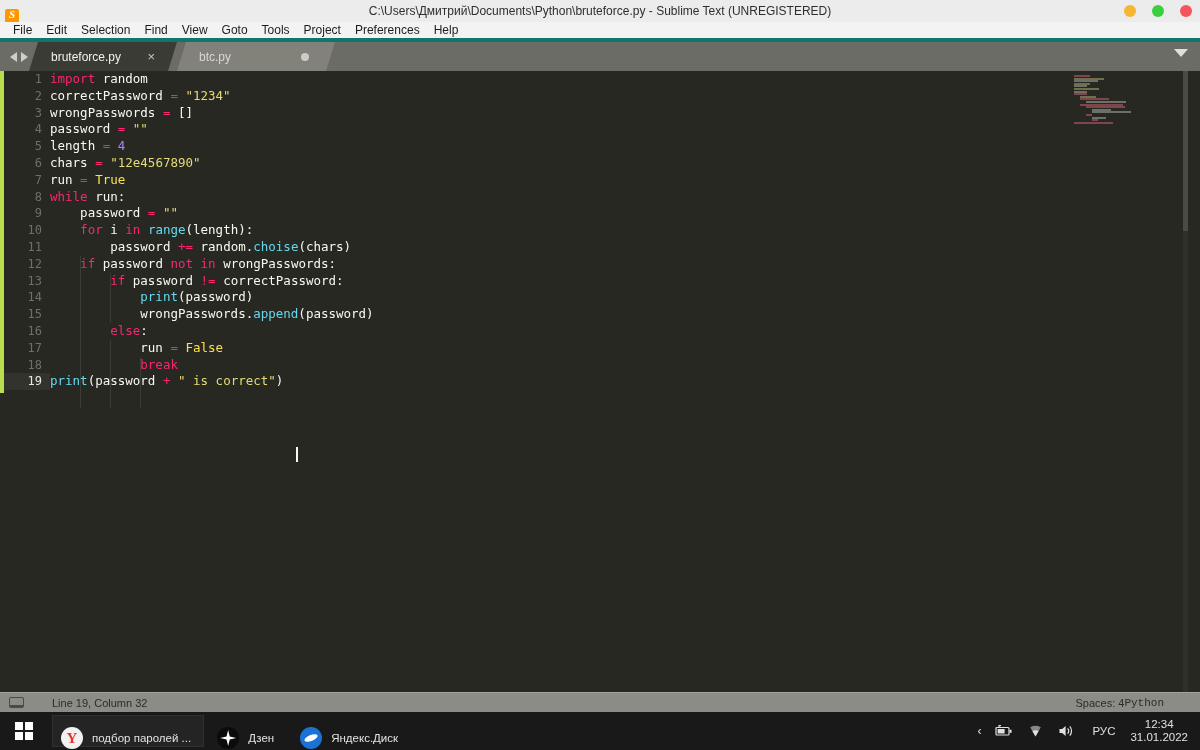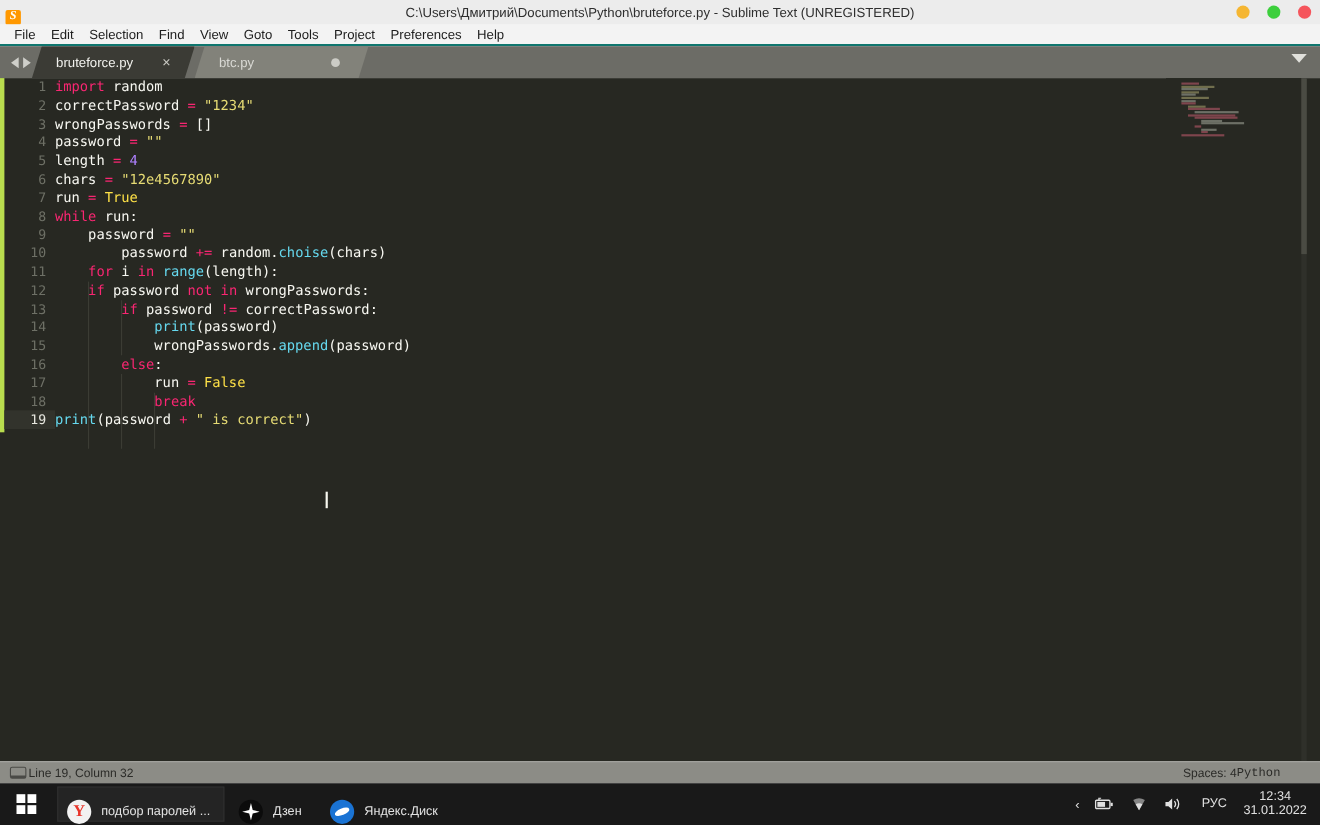--- a/index.html
+++ b/index.html
@@ -58,21 +58,21 @@
     display: flex; align-items: center; gap: 16px;
   }
   .wc { width: 12px; height: 12px; border-radius: 50%; display: block; }
 
   
   #menubar {
     position: absolute;
     left: 0; top: 22px;
     width: 1200px; height: 20px;
     background: #f3f3f3;
-    border-bottom: 2px solid #0f766e;
+    border-bottom: 4px solid #0f766e;
     display: flex;
     align-items: center;
     padding-left: 6px;
   }
   .menu-item {
     font-size: 12px;
     color: #1d1d1d;
     padding: 1px 7px;
     line-height: 16px;
     white-space: nowrap;
@@ -257,21 +257,21 @@
     color: #2b2b28;
   }
   #panel-icon {
     width: 15px; height: 11px;
     margin-left: 9px;
     border: 1.5px solid #4a4a46;
     border-radius: 2px;
     border-bottom-width: 3px;
     flex: 0 0 auto;
   }
-  #status-position { margin-left: 2px; }
+  #status-position { margin-left: 28px; }
   #status-right {
     position: absolute;
     right: 0; top: 0; height: 20px;
     display: flex; align-items: center;
   }
   #status-spaces { }
   #status-syntax { margin-right: 36px; font-family: Liberation Mono, monospace; }
 
   
   #taskbar {
@@ -465,22 +465,22 @@
   <div id="code">
       <div class="code-line"><span class="tok-kw">import</span> <span class="tok-id">random</span></div>
       <div class="code-line"><span class="tok-id">correctPassword</span> <span class="tok-op">=</span> <span class="tok-str">"1234"</span></div>
       <div class="code-line"><span class="tok-id">wrongPasswords</span> <span class="tok-op">=</span> <span class="tok-punc">[</span><span class="tok-punc">]</span></div>
       <div class="code-line"><span class="tok-id">password</span> <span class="tok-op">=</span> <span class="tok-str">""</span></div>
       <div class="code-line"><span class="tok-id">length</span> <span class="tok-op">=</span> <span class="tok-num">4</span></div>
       <div class="code-line"><span class="tok-id">chars</span> <span class="tok-op">=</span> <span class="tok-str">"12e4567890"</span></div>
       <div class="code-line"><span class="tok-id">run</span> <span class="tok-op">=</span> <span class="tok-const">True</span></div>
       <div class="code-line"><span class="tok-kw">while</span> <span class="tok-id">run</span><span class="tok-punc">:</span></div>
       <div class="code-line">    <span class="tok-id">password</span> <span class="tok-op">=</span> <span class="tok-str">""</span></div>
+      <div class="code-line">    <span class="tok-kw">for</span> <span class="tok-id">i</span> <span class="tok-kw">in</span> <span class="tok-fn">range</span><span class="tok-punc">(</span><span class="tok-id">length</span><span class="tok-punc">)</span><span class="tok-punc">:</span></div>
       <div class="code-line">        <span class="tok-id">password</span> <span class="tok-op">+</span><span class="tok-op">=</span> <span class="tok-id">random</span><span class="tok-punc">.</span><span class="tok-fn">choise</span><span class="tok-punc">(</span><span class="tok-id">chars</span><span class="tok-punc">)</span></div>
-      <div class="code-line">    <span class="tok-kw">for</span> <span class="tok-id">i</span> <span class="tok-kw">in</span> <span class="tok-fn">range</span><span class="tok-punc">(</span><span class="tok-id">length</span><span class="tok-punc">)</span><span class="tok-punc">:</span></div>
       <div class="code-line">    <span class="tok-kw">if</span> <span class="tok-id">password</span> <span class="tok-kw">not</span> <span class="tok-kw">in</span> <span class="tok-id">wrongPasswords</span><span class="tok-punc">:</span></div>
       <div class="code-line">        <span class="tok-kw">if</span> <span class="tok-id">password</span> <span class="tok-op">!</span><span class="tok-op">=</span> <span class="tok-id">correctPassword</span><span class="tok-punc">:</span></div>
       <div class="code-line">            <span class="tok-fn">print</span><span class="tok-punc">(</span><span class="tok-id">password</span><span class="tok-punc">)</span></div>
       <div class="code-line">            <span class="tok-id">wrongPasswords</span><span class="tok-punc">.</span><span class="tok-fn">append</span><span class="tok-punc">(</span><span class="tok-id">password</span><span class="tok-punc">)</span></div>
       <div class="code-line">        <span class="tok-kw">else</span><span class="tok-punc">:</span></div>
       <div class="code-line">            <span class="tok-id">run</span> <span class="tok-op">=</span> <span class="tok-const">False</span></div>
       <div class="code-line">            <span class="tok-kw">break</span></div>
       <div class="code-line"><span class="tok-fn">print</span><span class="tok-punc">(</span><span class="tok-id">password</span> <span class="tok-op">+</span> <span class="tok-str">" is correct"</span><span class="tok-punc">)</span></div>
     </div>
 

